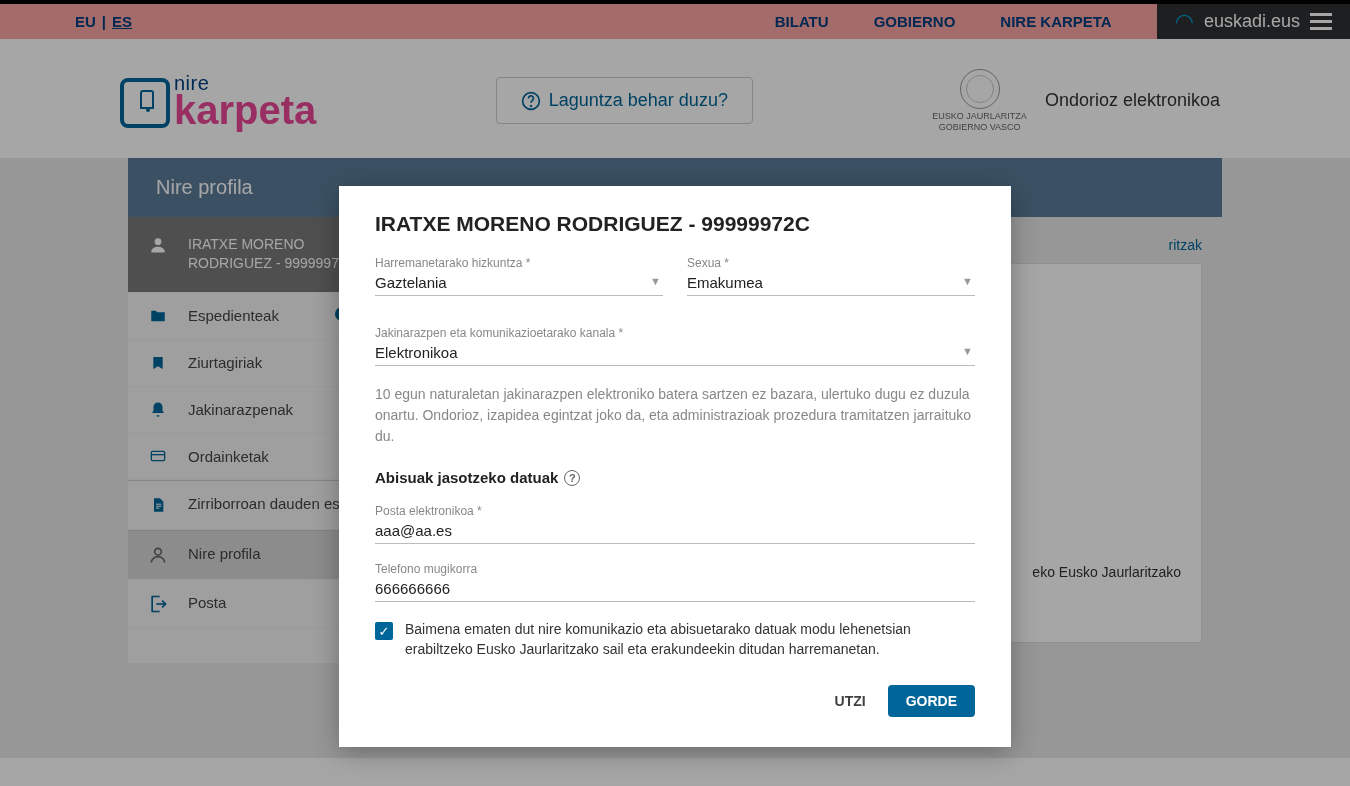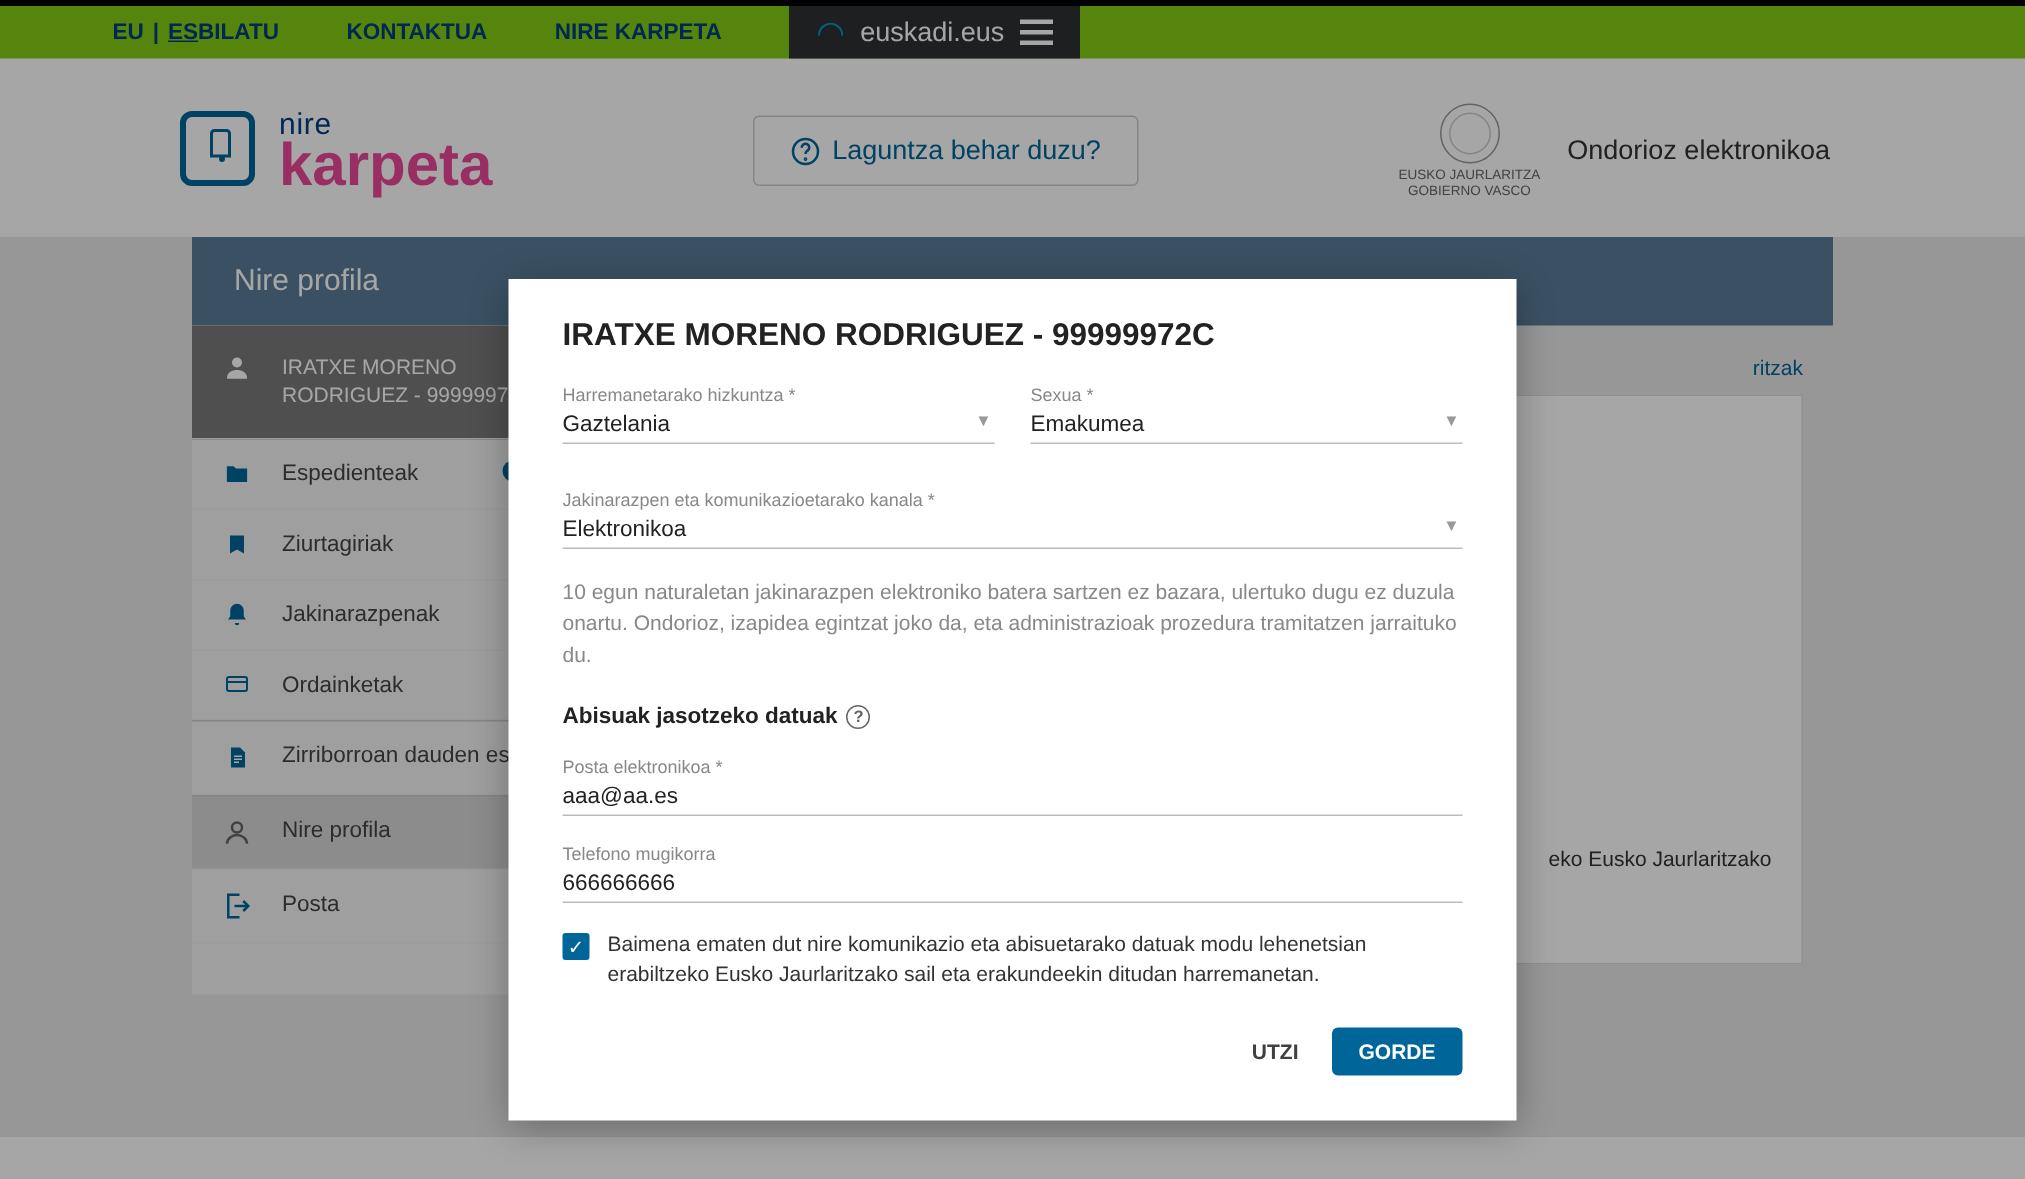--- a/index.html
+++ b/index.html
@@ -1,30 +1,30 @@
 <!DOCTYPE html>
 <html><head>
 <meta charset="utf-8">
 <style>
 *{box-sizing:border-box;margin:0;padding:0;font-family:"Segoe UI",Arial,sans-serif}
 body{background:#fff;width:1350px;height:786px;overflow:hidden;position:relative}
 .top-black-bar{background:#000;height:4px;width:100%}
-.top-nav-container{background:#84cc16;height:35px;display:flex;align-items:center;padding:0 16px 0 75px}
+.top-nav-container{background:#fca5a5;height:35px;display:flex;align-items:center;justify-content:space-between;padding:0 0 0 75px}
 .lang-switcher{display:flex;gap:6px;align-items:center;font-size:15px;font-weight:600;color:#003e7e}
 .lang-switcher .active{text-decoration:underline}
 .lang-sep{color:#003e7e}
 .top-right{display:flex;align-items:center;gap:45px}
 .top-nav-links{display:flex;gap:45px;font-size:15px;font-weight:700;color:#003e7e}
 .top-nav-links span{cursor:pointer}
 .euskadi-box{background:#2d3033;color:#fff;display:flex;align-items:center;gap:10px;padding:8px 18px;height:35px;font-size:18px}
 .euskadi-box .arc{color:#0099cc;font-size:22px}
 .hamburger{display:flex;flex-direction:column;gap:4px;cursor:pointer}
 .hamburger div{width:22px;height:3px;background:#fff}
 .header{display:flex;align-items:center;justify-content:space-between;padding:30px 130px 25px 120px}
-.logo{display:flex;align-items:flex-start;gap:16px;cursor:pointer}
+.logo{display:flex;align-items:flex-end;gap:4px;cursor:pointer}
 .logo-icon{width:50px;height:50px;border:4px solid #006699;border-radius:8px;position:relative}
 .logo-icon::before{content:'';position:absolute;width:10px;height:15px;border:2px solid #006699;border-radius:3px 3px 0 0;top:8px;left:16px}
 .logo-icon::after{content:'';position:absolute;width:4px;height:4px;background:#006699;border-radius:50%;top:26px;left:22px}
 .logo-text{display:flex;flex-direction:column;line-height:0.9}
 .logo-nire{font-size:20px;font-weight:400;color:#003e7e;letter-spacing:0.5px}
 .logo-karpeta{font-size:40px;font-weight:700;color:#ec4899}
 .help-btn{border:1px solid #ccc;border-radius:4px;padding:12px 24px;color:#006699;font-size:18px;display:flex;align-items:center;gap:8px;cursor:pointer}
 .help-btn svg{width:20px;height:20px}
 .right-header{display:flex;align-items:center;gap:18px}
 .gov-seal{text-align:center;font-size:9px;color:#666;line-height:1.2}
@@ -70,21 +70,21 @@
 
 <div class="top-nav-container">
   <div class="lang-switcher">
     <span>EU</span>
     <span class="lang-sep">|</span>
     <span class="active">ES</span>
   </div>
   <div class="top-right">
     <div class="top-nav-links">
       <span>BILATU</span>
-      <span>KONTAKTUA</span>
+      <span>GOBIERNO</span>
       <span>NIRE KARPETA</span>
     </div>
     <div class="euskadi-box">
       <span class="arc">◠</span>
       <span><span>euskadi</span><span style="font-weight:400">.eus</span></span>
       <div class="hamburger">
           <div></div>
           <div></div>
           <div></div>
         </div>

